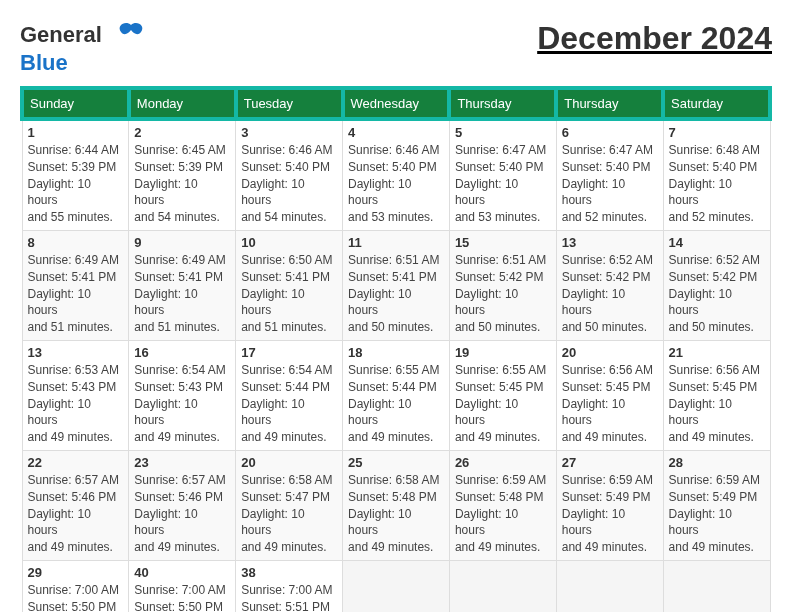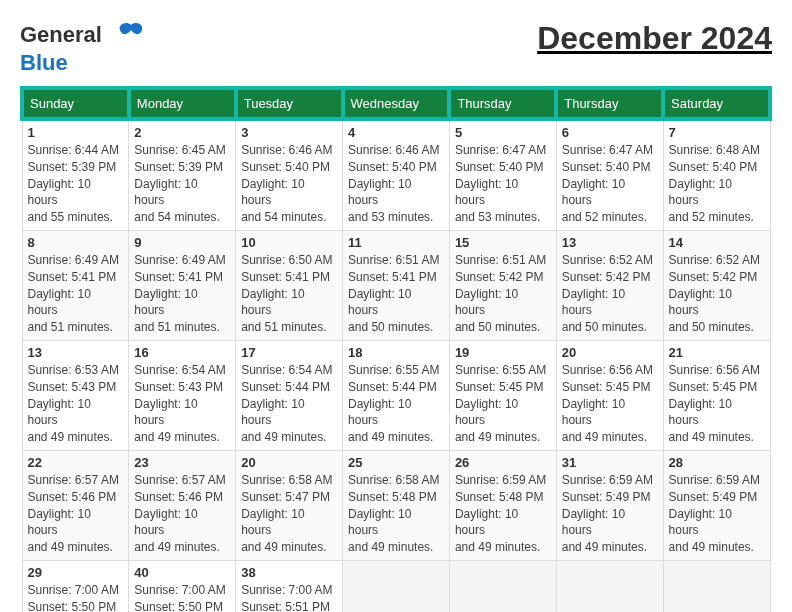--- a/index.html
+++ b/index.html
@@ -220,21 +220,21 @@
         </td>
         <td>
           <span class="day-number">25</span>
           <div class="day-info">Sunrise: 6:58 AM<br>Sunset: 5:48 PM<br>Daylight: 10 hours<br>and 49 minutes.</div>
         </td>
         <td>
           <span class="day-number">26</span>
           <div class="day-info">Sunrise: 6:59 AM<br>Sunset: 5:48 PM<br>Daylight: 10 hours<br>and 49 minutes.</div>
         </td>
         <td>
-          <span class="day-number">31</span>
+          <span class="day-number">27</span>
           <div class="day-info">Sunrise: 6:59 AM<br>Sunset: 5:49 PM<br>Daylight: 10 hours<br>and 49 minutes.</div>
         </td>
         <td>
           <span class="day-number">28</span>
           <div class="day-info">Sunrise: 6:59 AM<br>Sunset: 5:49 PM<br>Daylight: 10 hours<br>and 49 minutes.</div>
         </td>
       </tr>
       <tr>
         <td>
           <span class="day-number">29</span>

